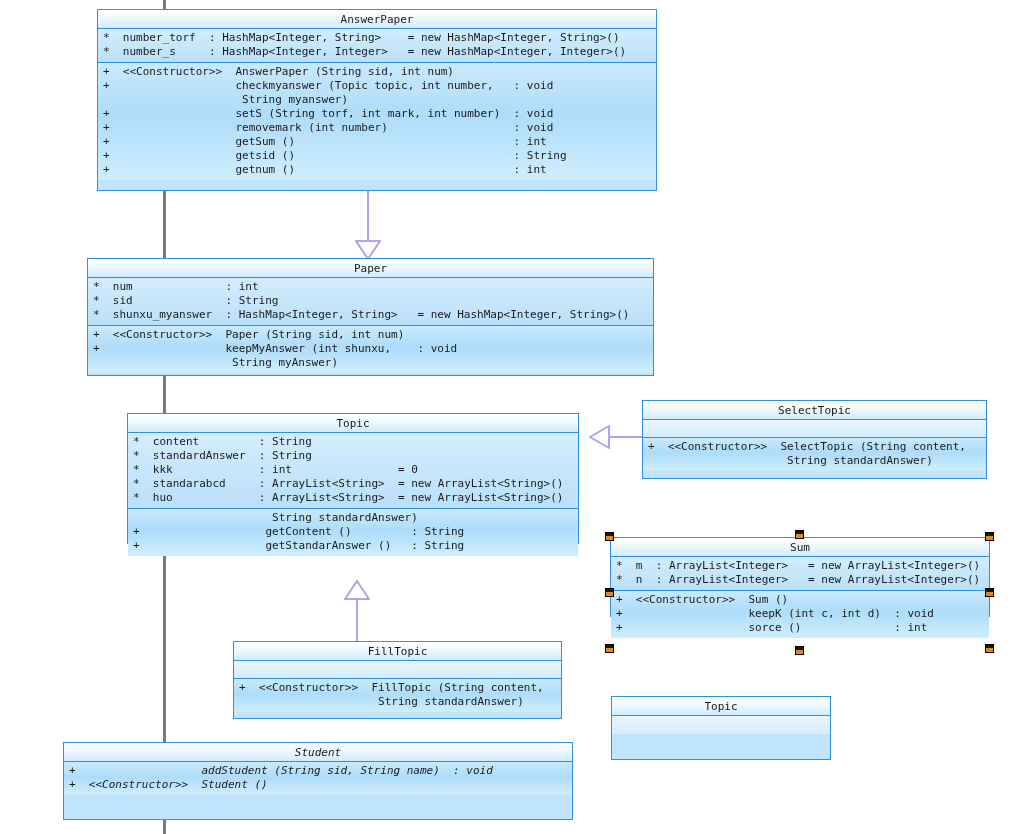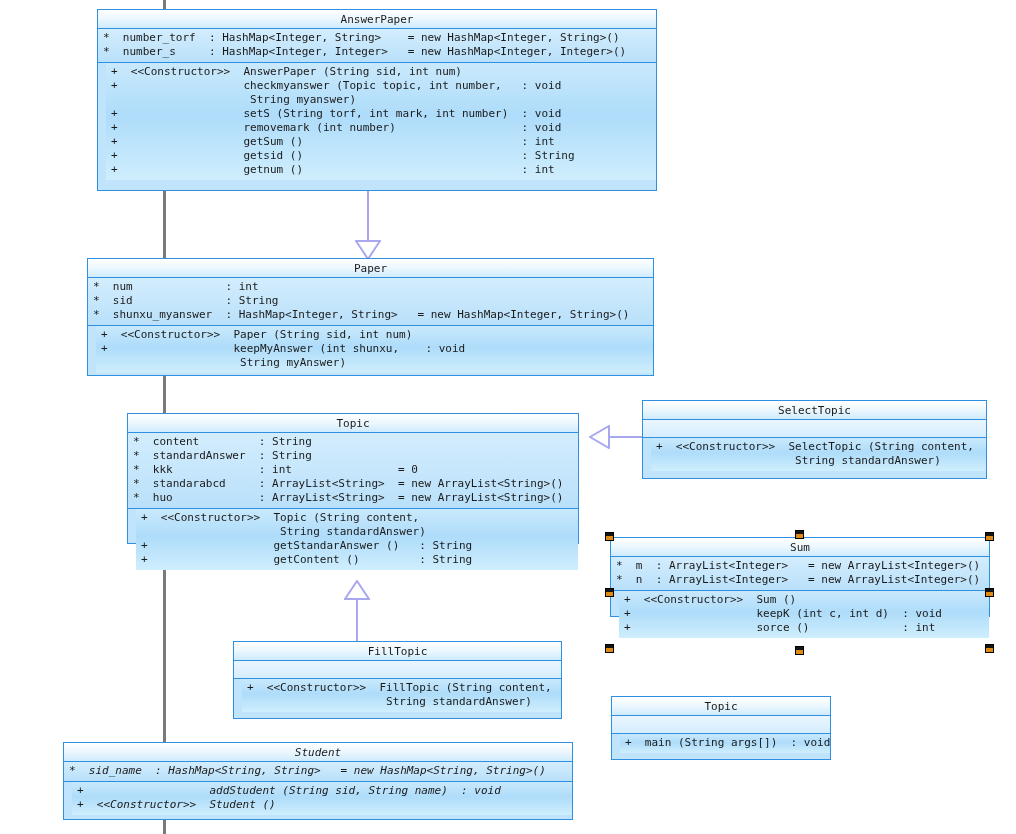--- a/index.html
+++ b/index.html
@@ -29,21 +29,21 @@
     box-sizing:border-box;
     background:#bfe4fb;
     box-shadow:0 0 0 0 transparent;
   }
   .cls .sec{
     box-sizing:border-box;
     border-bottom:1px solid #2f8fe0;
     background:linear-gradient(to bottom,#ffffff 0%,#e9f6fe 55%,#cfebfc 100%);
     position:relative;
   }
-  .cls .sec:last-child{border-bottom:none;margin-left:8px;}
+  .cls .sec:last-child{border-bottom:none;}
   .cls .title{
     text-align:center;
     line-height:19px;
     height:19px;
     white-space:nowrap;
     overflow:hidden;
   }
   .cls .attrs{
     background:linear-gradient(to bottom,#d3edfd 0%,#b9e0fa 100%);
     padding:2px 0 3px 0;
@@ -130,24 +130,23 @@
   <div class="cls" style="left:127px;top:413px;width:452px;height:131px;">
     <div class="sec title">Topic</div>
     <div class="sec attrs">
       <span class="row">*  content         : String</span>
       <span class="row">*  standardAnswer  : String</span>
       <span class="row">*  kkk             : int                = 0</span>
       <span class="row">*  standarabcd     : ArrayList&lt;String&gt;  = new ArrayList&lt;String&gt;()</span>
       <span class="row">*  huo             : ArrayList&lt;String&gt;  = new ArrayList&lt;String&gt;()</span>
     </div>
     <div class="sec ops">
-      <span class="row">+  &lt;&lt;Constructor&gt;&gt;  Topic (String content,</span>
       <span class="row">                     String standardAnswer)</span>
+      <span class="row">+                   getContent ()         : String</span>
       <span class="row">+                   getStandarAnswer ()   : String</span>
-      <span class="row">+                   getContent ()         : String</span>
     </div>
   </div>
 
   <div class="cls" style="left:642px;top:400px;width:345px;height:79px;">
     <div class="sec title">SelectTopic</div>
     <div class="sec empty"></div>
     <div class="sec ops">
       <span class="row">+  &lt;&lt;Constructor&gt;&gt;  SelectTopic (String content,</span>
       <span class="row">                     String standardAnswer)</span>
     </div>
@@ -180,29 +179,23 @@
     <div class="sec empty"></div>
     <div class="sec ops">
       <span class="row">+  &lt;&lt;Constructor&gt;&gt;  FillTopic (String content,</span>
       <span class="row">                     String standardAnswer)</span>
     </div>
   </div>
 
   <div class="cls" style="left:611px;top:696px;width:220px;height:64px;">
     <div class="sec title">Topic</div>
     <div class="sec empty"></div>
-    <div class="sec ops">
-      <span class="row">+  main (String args[])  : void</span>
-    </div>
   </div>
 
   <div class="cls" style="left:63px;top:742px;width:510px;height:78px;font-style:italic;">
     <div class="sec title">Student</div>
-    <div class="sec attrs">
-      <span class="row">*  sid_name  : HashMap&lt;String, String&gt;   = new HashMap&lt;String, String&gt;()</span>
-    </div>
     <div class="sec ops">
       <span class="row">+                   addStudent (String sid, String name)  : void</span>
       <span class="row">+  &lt;&lt;Constructor&gt;&gt;  Student ()</span>
     </div>
   </div>
 
 </div>
 
 </body></html>

